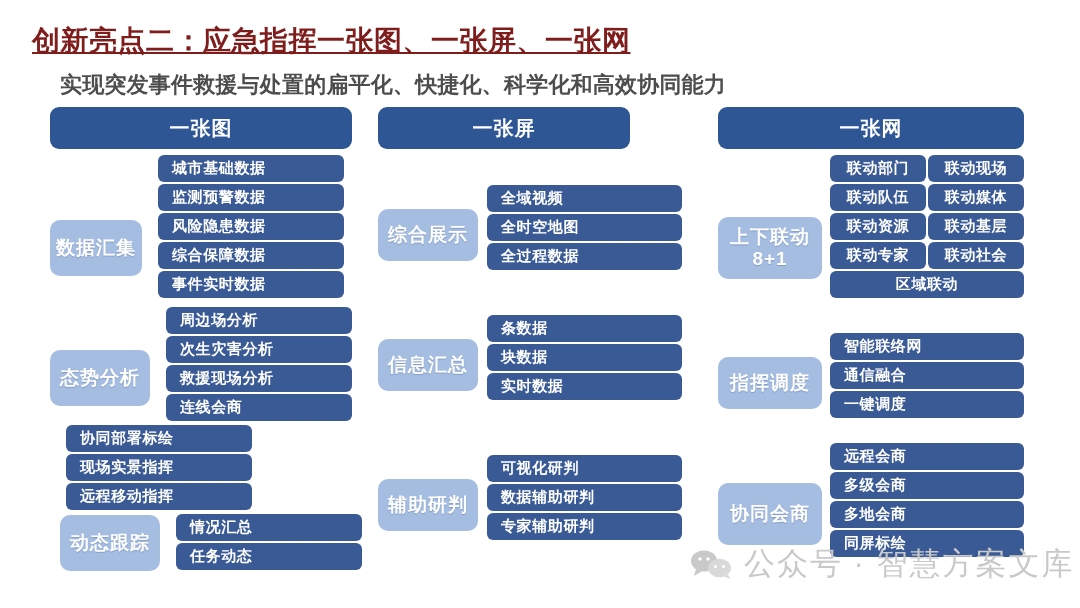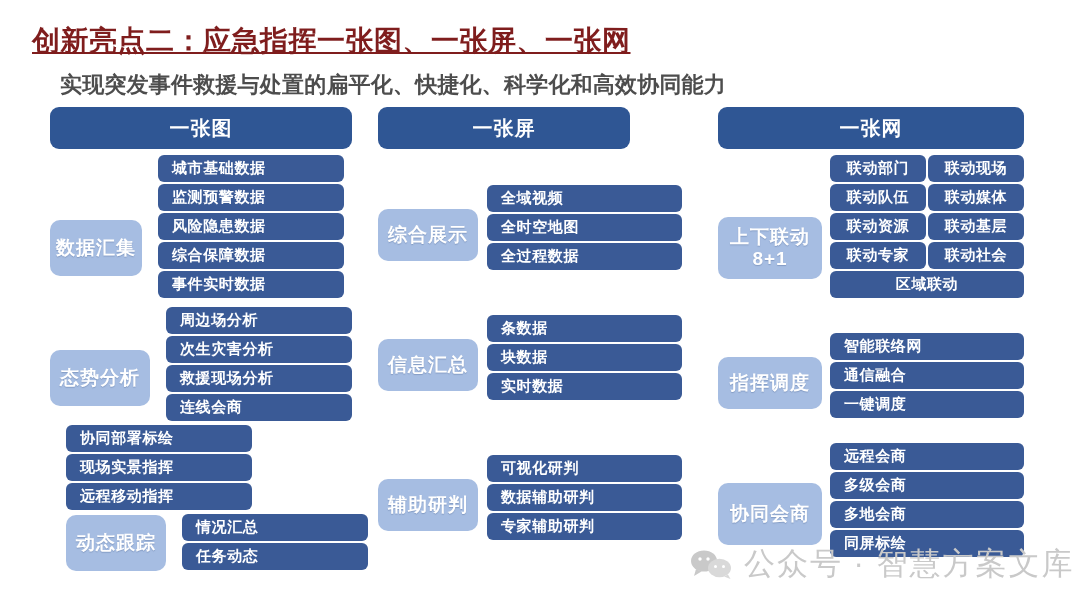--- a/index.html
+++ b/index.html
@@ -169,21 +169,21 @@
           <div class="bar">连线会商</div>
         </div>
       </div>
       <div class="group" style="top: 318px; left: 0px; width: 302px;">
         <div class="rows" style="margin-left: 16px; width: 186px; flex: 0 0 auto;">
           <div class="bar">协同部署标绘</div>
           <div class="bar">现场实景指挥</div>
           <div class="bar">远程移动指挥</div>
         </div>
       </div>
-      <div class="group" style="top: 406px; left: 16px; width: 302px;">
+      <div class="group" style="top: 406px; left: 10px; width: 302px;">
         <div class="pill" style="width: 100px; height: 56px; margin-top: 2px;">
           <span>动态跟踪</span>
         </div>
         <div class="rows" style="margin-left: 16px; width: 186px; flex: 0 0 auto;">
           <div class="bar">情况汇总</div>
           <div class="bar">任务动态</div>
         </div>
       </div>
     </div>
   <div class="col" id="col-1">

